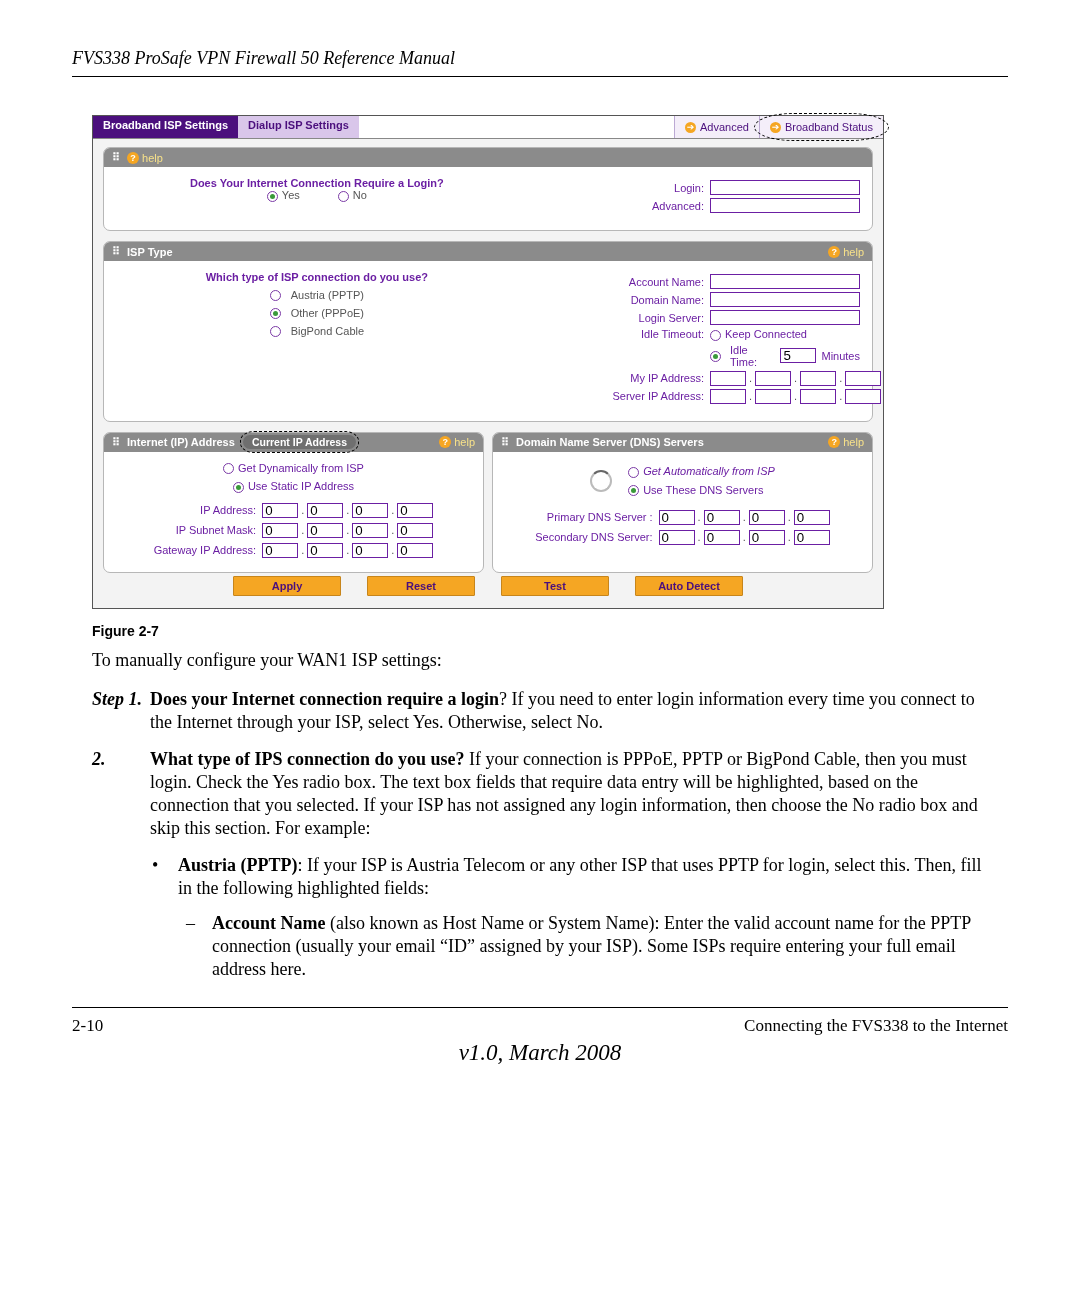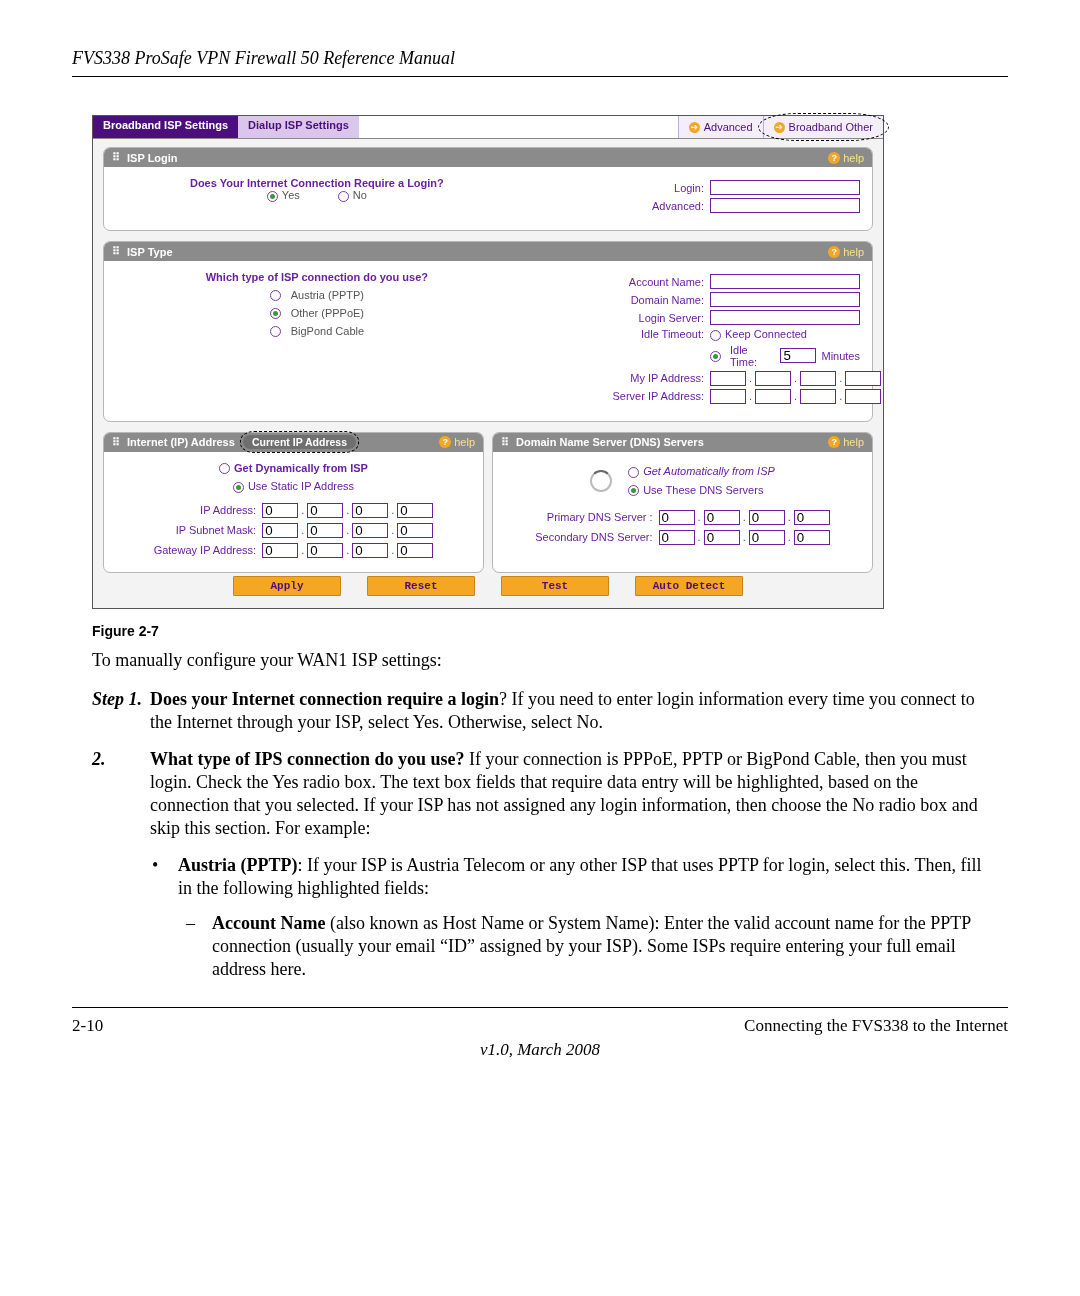--- a/index.html
+++ b/index.html
@@ -161,21 +161,20 @@
   .spin-icon {
     width:18px; height:18px; border-radius:50%;
     border:2px solid #bbb;
     border-top-color:#666;
     margin:8px auto;
   }
 
   .btnbar {
     display:flex; justify-content:center; gap:26px;
     padding:3px 0 6px 0;
-    font-family:Liberation Mono, monospace;
   }
   .btn {
     min-width:78px;
     background:#f5a623;
     color:#4b0f7d;
     font-weight:bold;
     font-size:11px;
     text-align:center;
     padding:3px 14px;
     border:1px solid #c7851b;
@@ -211,50 +210,49 @@
   .bold { font-weight:bold; }
 
   .doc-footer {
     border-top:1.3px solid #000;
     margin-top:26px;
     padding-top:8px;
     display:flex; justify-content:space-between;
     font-size:17px;
   }
   .doc-version {
-    text-align:center; font-style:italic; font-size:17px; margin-top:4px;
+    text-align:center; font-style:italic; font-size:23px; margin-top:4px;
   }
 </style>
 </head>
 <body>
 
 <div class="doc-header">FVS338 ProSafe VPN Firewall 50 Reference Manual</div>
 
 <div class="screenshot">
   <div class="tabbar">
     <div class="tab active">Broadband ISP Settings</div>
     <div class="tab inactive">Dialup ISP Settings</div>
     <div class="spacer"></div>
     <div class="linkpill">
       <span class="arrow-icon">➔</span>
       <span>Advanced</span>
     </div>
     <div class="linkpill">
       <span class="arrow-icon">➔</span>
-      <span>Broadband Other</span>
+      <span>Broadband Status</span>
       <span class="dashcircle"></span>
     </div>
   </div>
 
   <div class="panel-body">
 
     <div class="section">
       <div class="sec-head">
         <span class="dots">⠿</span>
-        <span class="title">ISP Login</span>
         <span class="help">
           <span class="qmark">?</span>
           <span>help</span>
         </span>
       </div>
       <div class="sec-body">
         <div class="col-left">
           <div class="purp">Does Your Internet Connection Require a Login?</div>
           <div class="radio-row">
             <span><span class="rad sel"></span><span>Yes</span></span>
@@ -362,21 +360,21 @@
           <span class="title">
             <span>Internet (IP) Address</span>
             <span class="darkpill dashed">Current IP Address</span>
           </span>
           <span class="help">
             <span class="qmark">?</span>
             <span>help</span>
           </span>
         </div>
         <div class="sec-body">
-          <div class="row" style="margin-bottom:6px;font-weight:bold;"><span class="rad"></span><span style="color:#6b1fa3;">Get Dynamically from ISP</span></div>
+          <div class="row" style="margin-bottom:6px;"><span class="rad"></span><span style="color:#6b1fa3;">Get Dynamically from ISP</span></div>
           <div class="row" style="margin-bottom:10px;"><span class="rad sel"></span><span style="color:#6b1fa3;">Use Static IP Address</span></div>
           <div class="ip-grid">
             <label>IP Address:</label>
             <span class="ipset">
               <input class="tinput short" value="0" style="">
                 <span class="sep">.</span>
               <input class="tinput short" value="0" style="">
                 <span class="sep">.</span>
               <input class="tinput short" value="0" style="">
                 <span class="sep">.</span>

